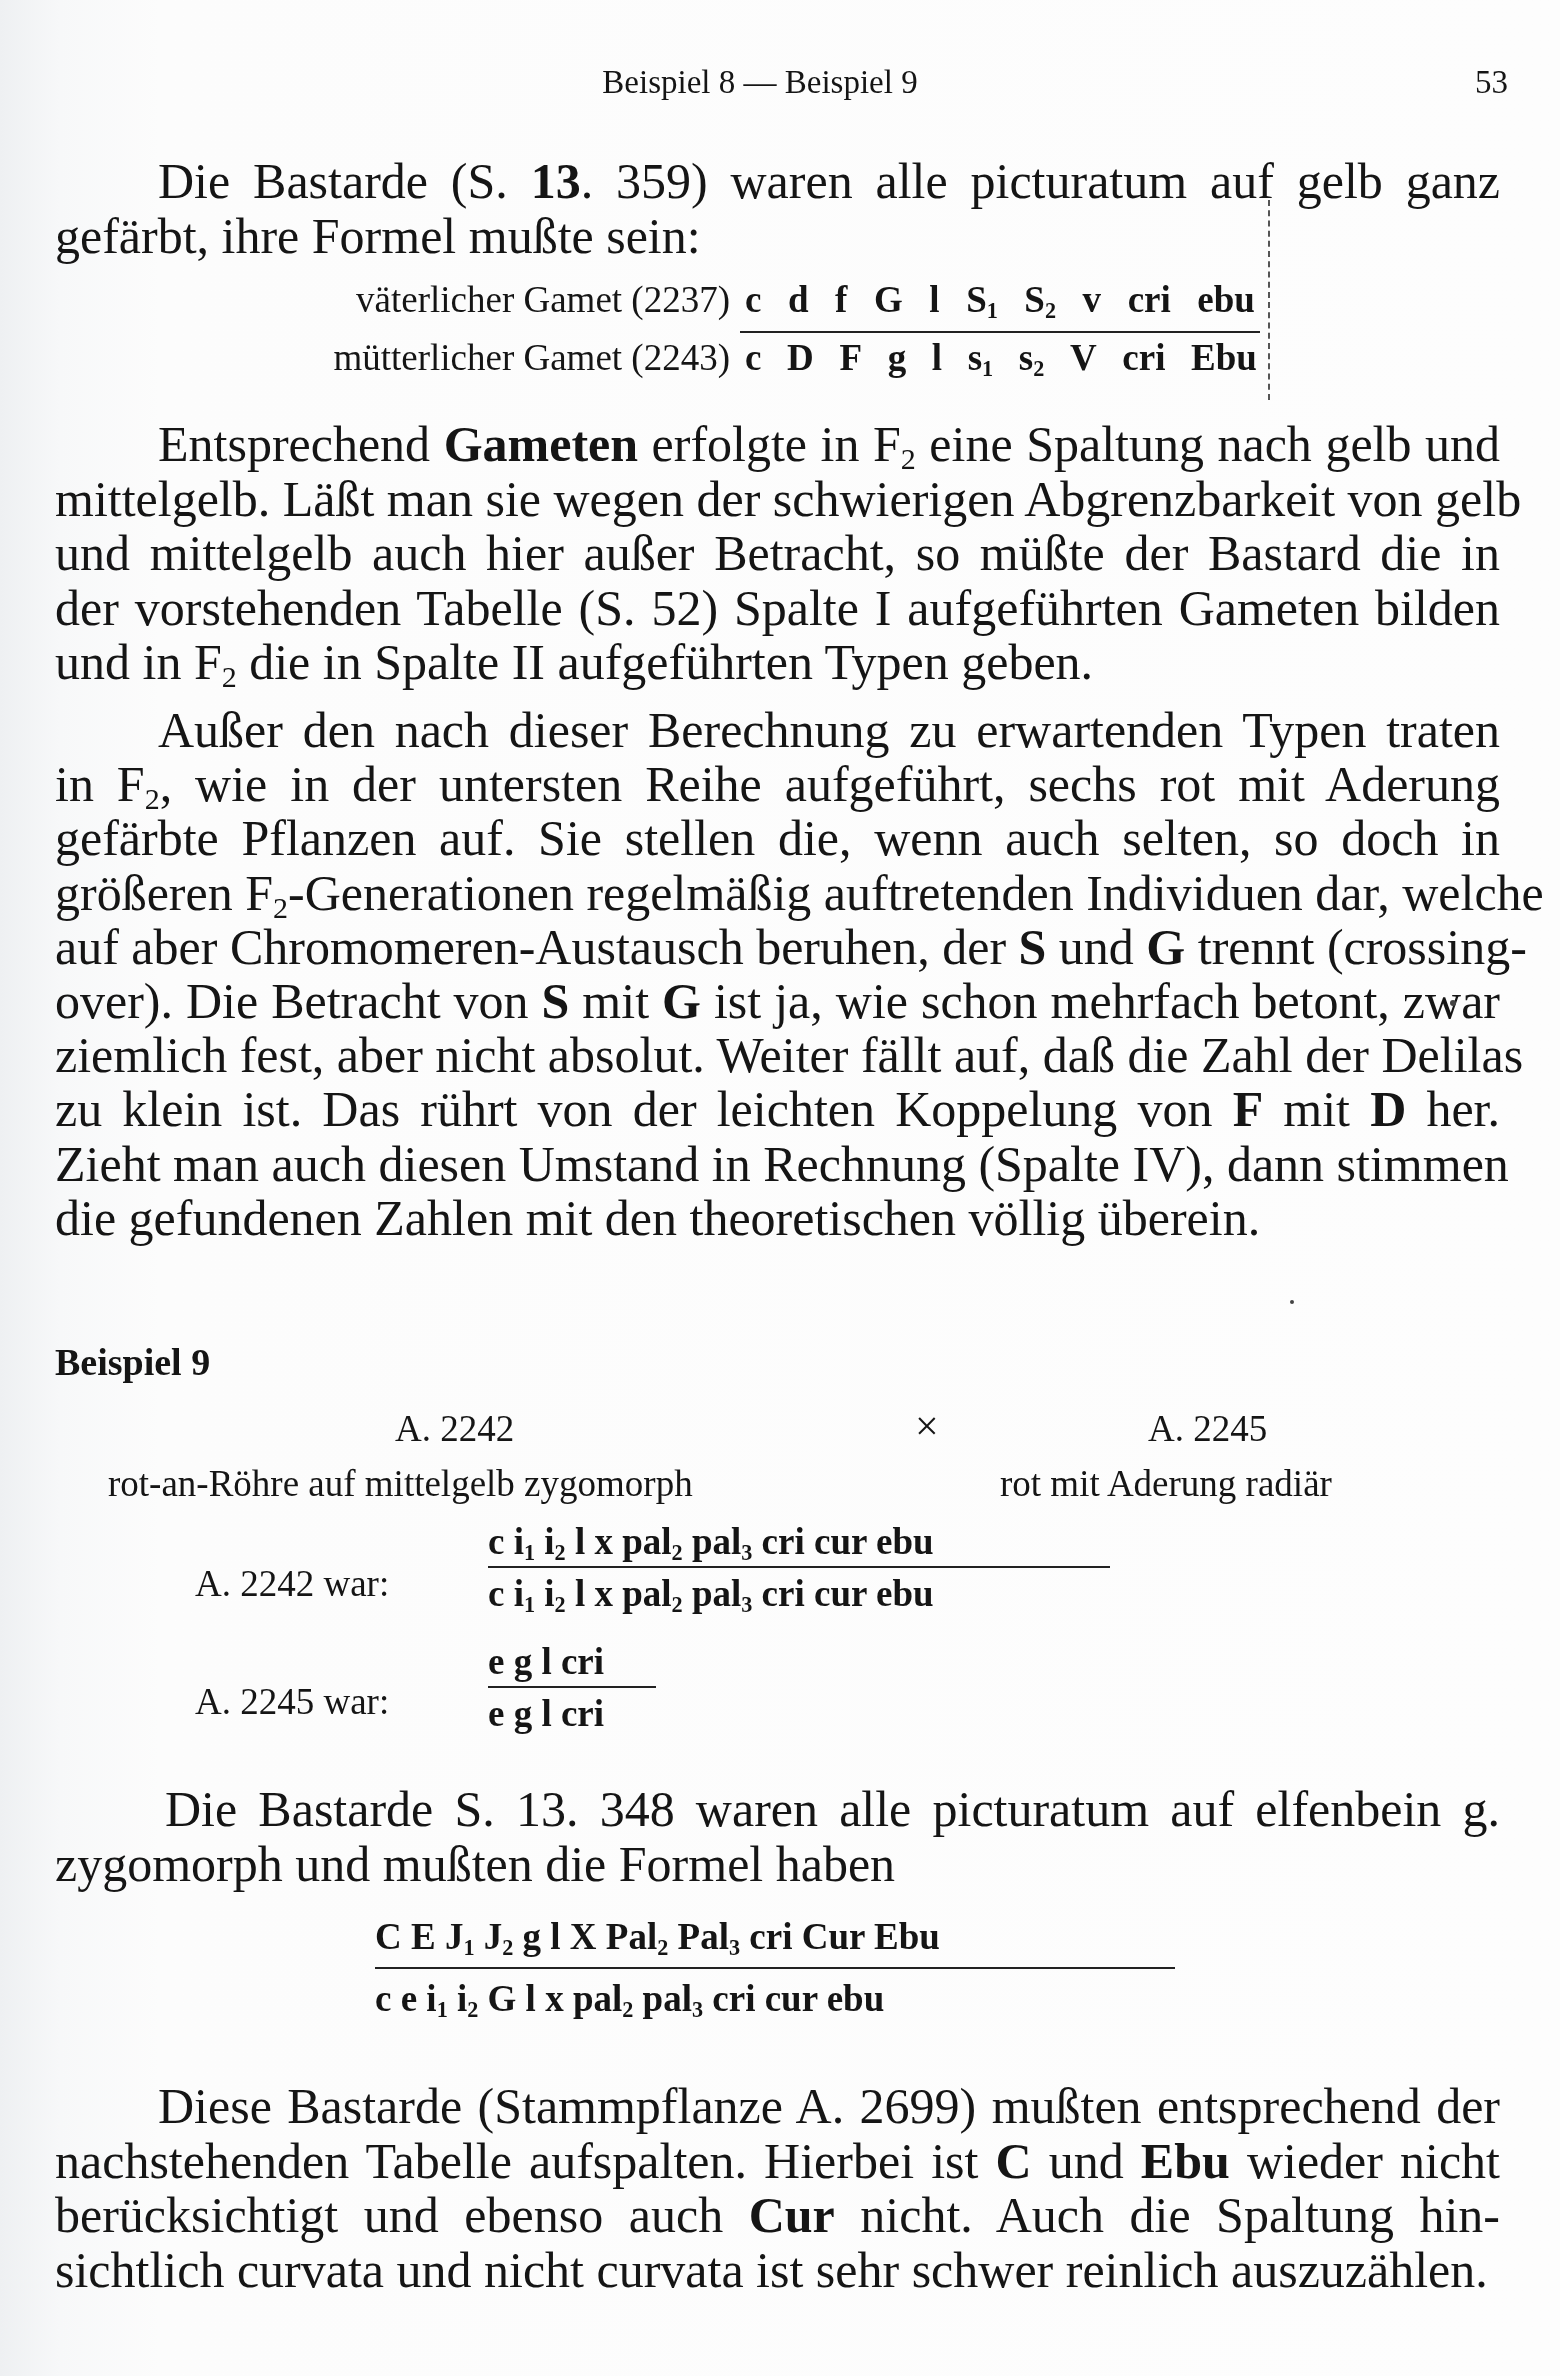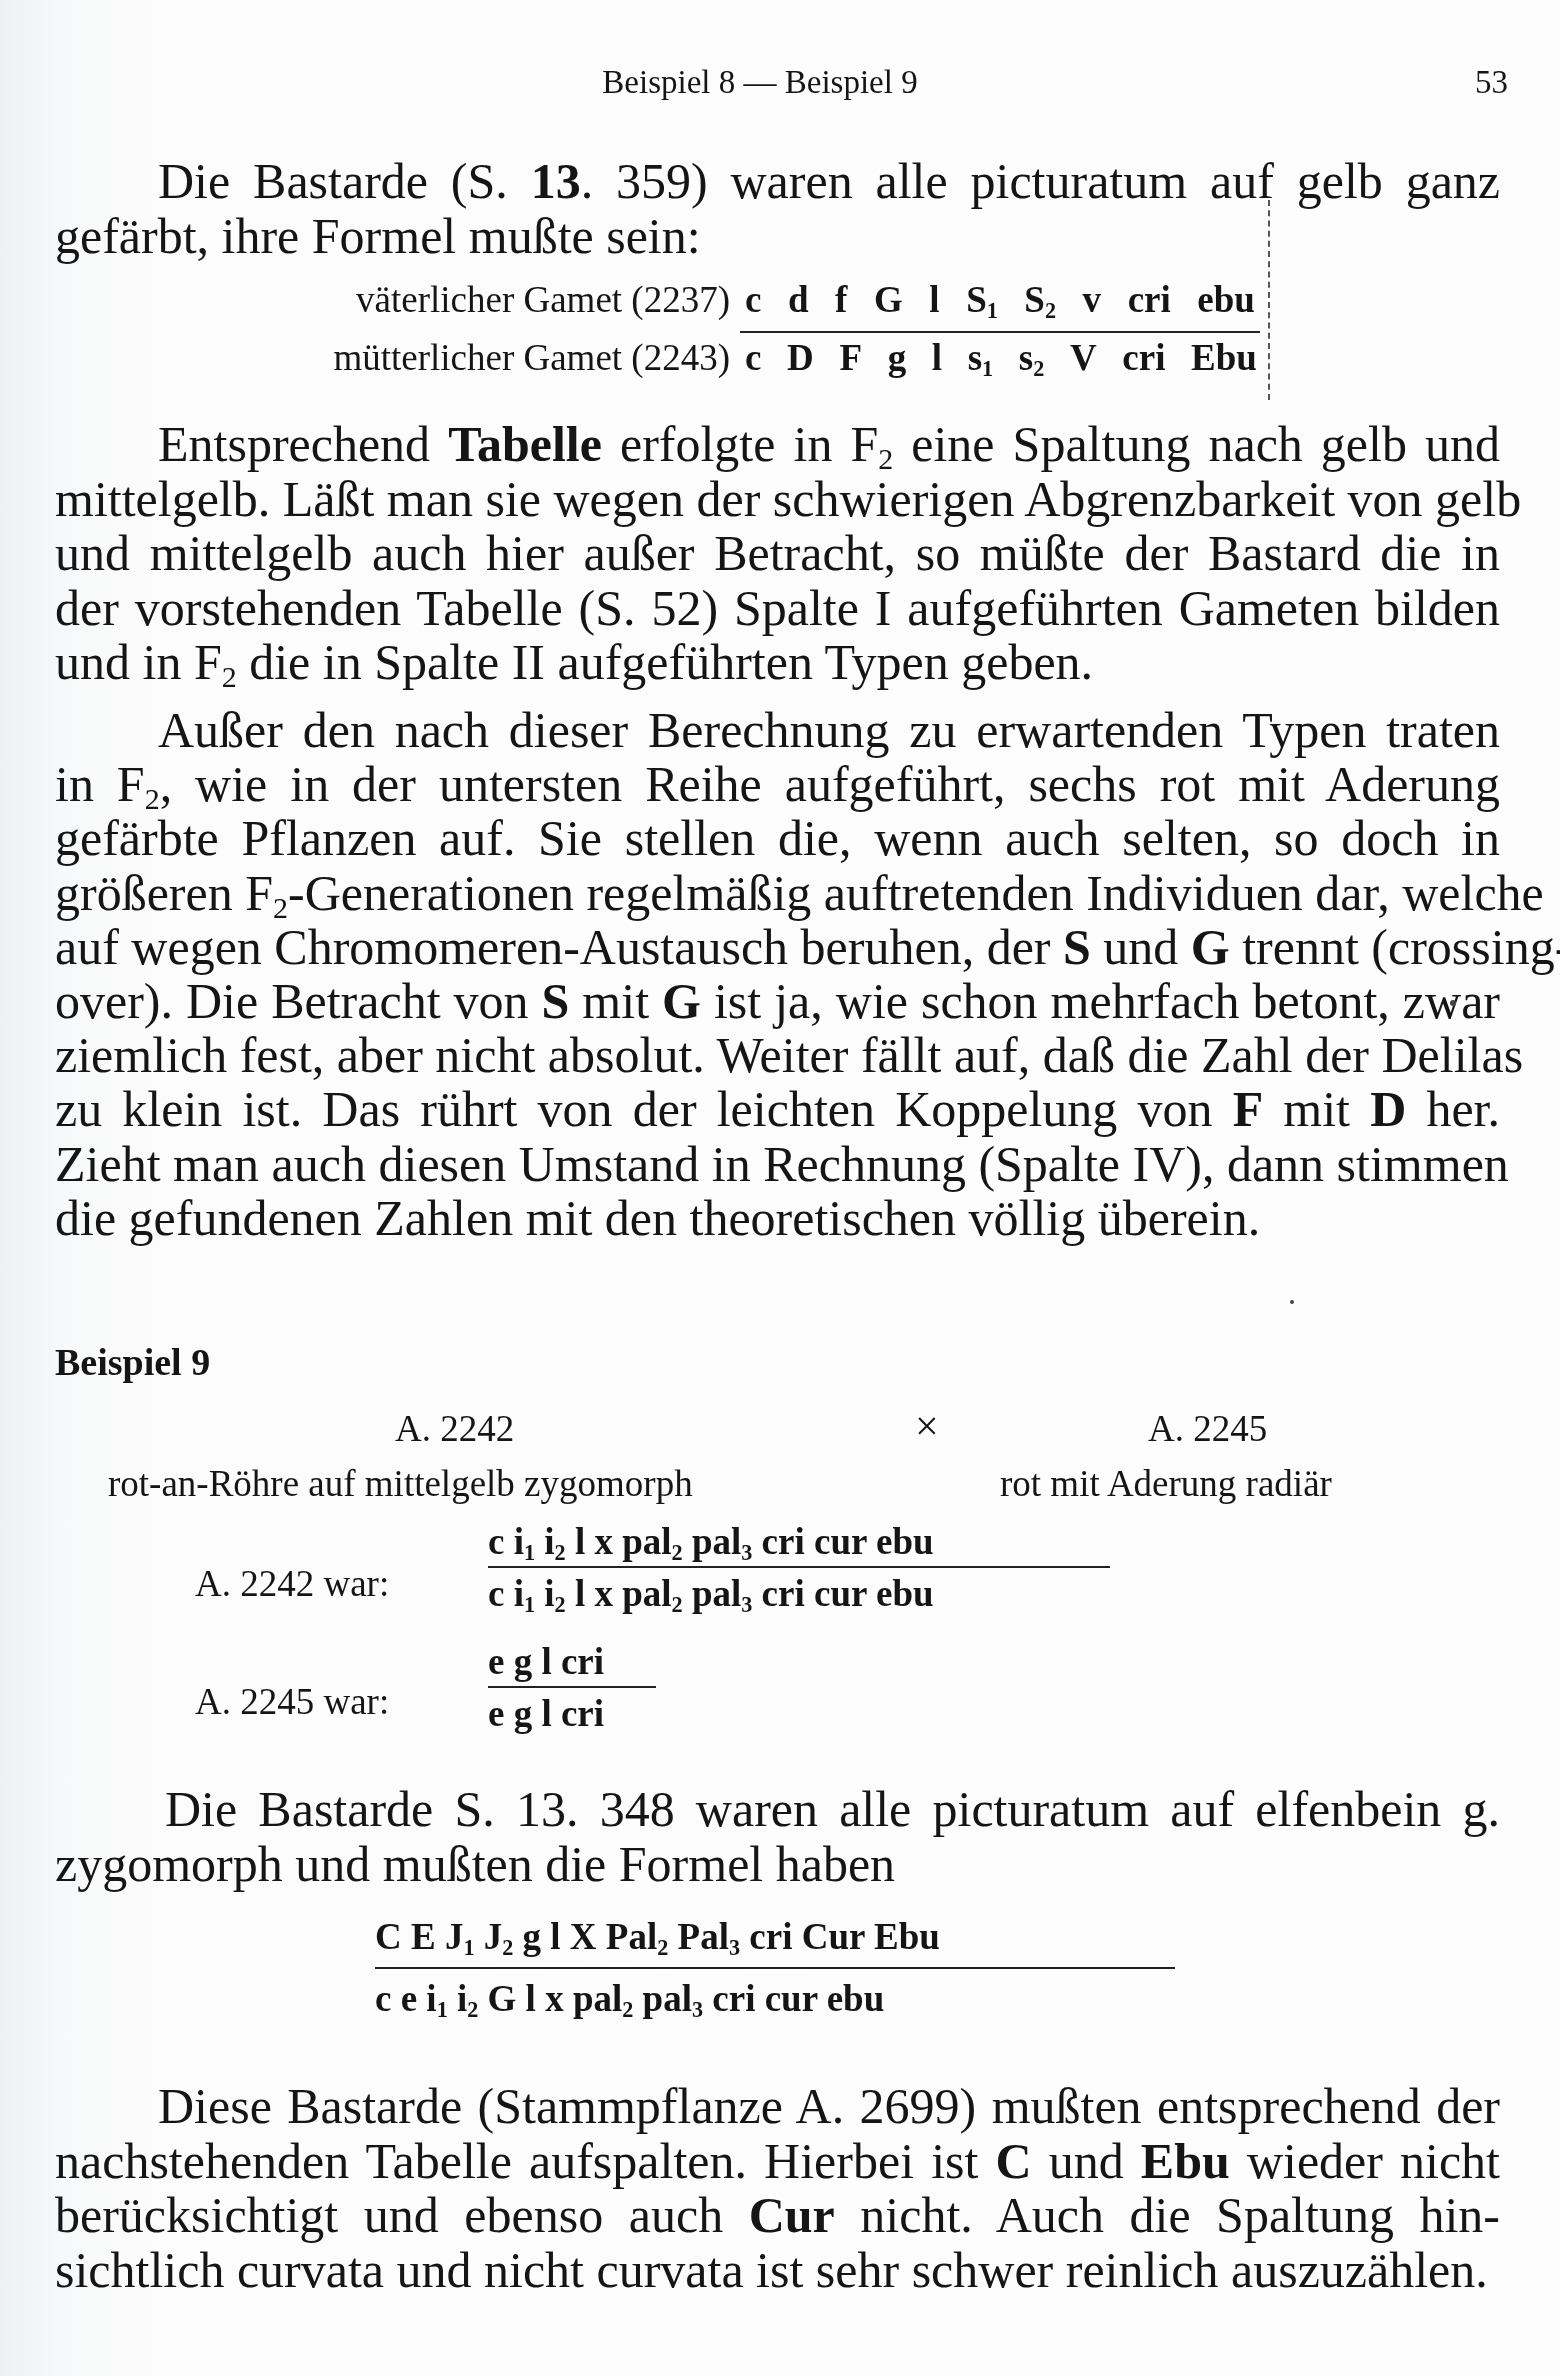--- a/index.html
+++ b/index.html
@@ -64,33 +64,33 @@
       <span>l</span>
       <span>s<sub>1</sub></span>
       <span>s<sub>2</sub></span>
       <span>V</span>
       <span>cri</span>
       <span>Ebu</span>
     </div>
   <div class="dash" style="left:1268px;top:200px;height:200px;"></div>
 
   <div id="p1">
-      <div class="line just" style="top: 420px; left: 158px; width: 1342px;"><span>Entsprechend </span><b>Tabelle</b><span> erfolgte in F<sub>2</sub> eine Spaltung nach gelb und</span></div>
+      <div class="line just" style="top: 420px; left: 158px; width: 1342px;"><span>Entsprechend </span><b>Gameten</b><span> erfolgte in F<sub>2</sub> eine Spaltung nach gelb und</span></div>
       <div class="line just" style="top: 474.5px;"><span>mittelgelb. Läßt man sie wegen der schwierigen Abgrenzbarkeit von gelb</span></div>
       <div class="line just" style="top: 529px;"><span>und mittelgelb auch hier außer Betracht, so müßte der Bastard die in</span></div>
       <div class="line just" style="top: 583.5px;"><span>der vorstehenden Tabelle (S. 52) Spalte I aufgeführten Gameten bilden</span></div>
       <div class="line" style="top: 638px;"><span>und in F<sub>2</sub> die in Spalte II aufgeführten Typen geben.</span></div>
     </div>
 
   <div id="p2">
       <div class="line just" style="top: 706px; left: 158px; width: 1342px;"><span>Außer den nach dieser Berechnung zu erwartenden Typen traten</span></div>
       <div class="line just" style="top: 760.2px;"><span>in F<sub>2</sub>, wie in der untersten Reihe aufgeführt, sechs rot mit Aderung</span></div>
       <div class="line just" style="top: 814.4px; font-family: Liberation Serif, serif;"><span>gefärbte Pflanzen auf. Sie stellen die, wenn auch selten, so doch in</span></div>
       <div class="line just" style="top: 868.6px;"><span>größeren F<sub>2</sub>-Generationen regelmäßig auftretenden Individuen dar, welche</span></div>
-      <div class="line just" style="top: 922.8px;"><span>auf wegen Chromomeren-Austausch beruhen, der </span><b>S</b><span> und </span><b>G</b><span> trennt (crossing-</span></div>
+      <div class="line just" style="top: 922.8px;"><span>auf aber Chromomeren-Austausch beruhen, der </span><b>S</b><span> und </span><b>G</b><span> trennt (crossing-</span></div>
       <div class="line just" style="top: 977px;"><span>over). Die Betracht von </span><b>S</b><span> mit </span><b>G</b><span> ist ja, wie schon mehrfach betont, zwar</span></div>
       <div class="line just" style="top: 1031.2px;"><span>ziemlich fest, aber nicht absolut. Weiter fällt auf, daß die Zahl der Delilas</span></div>
       <div class="line just" style="top: 1085.4px;"><span>zu klein ist. Das rührt von der leichten Koppelung von </span><b>F</b><span> mit </span><b>D</b><span> her.</span></div>
       <div class="line just" style="top: 1139.6px;"><span>Zieht man auch diesen Umstand in Rechnung (Spalte IV), dann stimmen</span></div>
       <div class="line" style="top: 1193.8px;"><span>die gefundenen Zahlen mit den theoretischen völlig überein.</span></div>
     </div>
 
   <div class="line heading" style="top:1338px;">Beispiel 9</div>
 
   <div class="label" style="top:1407px;left:395px;">A. 2242</div>

